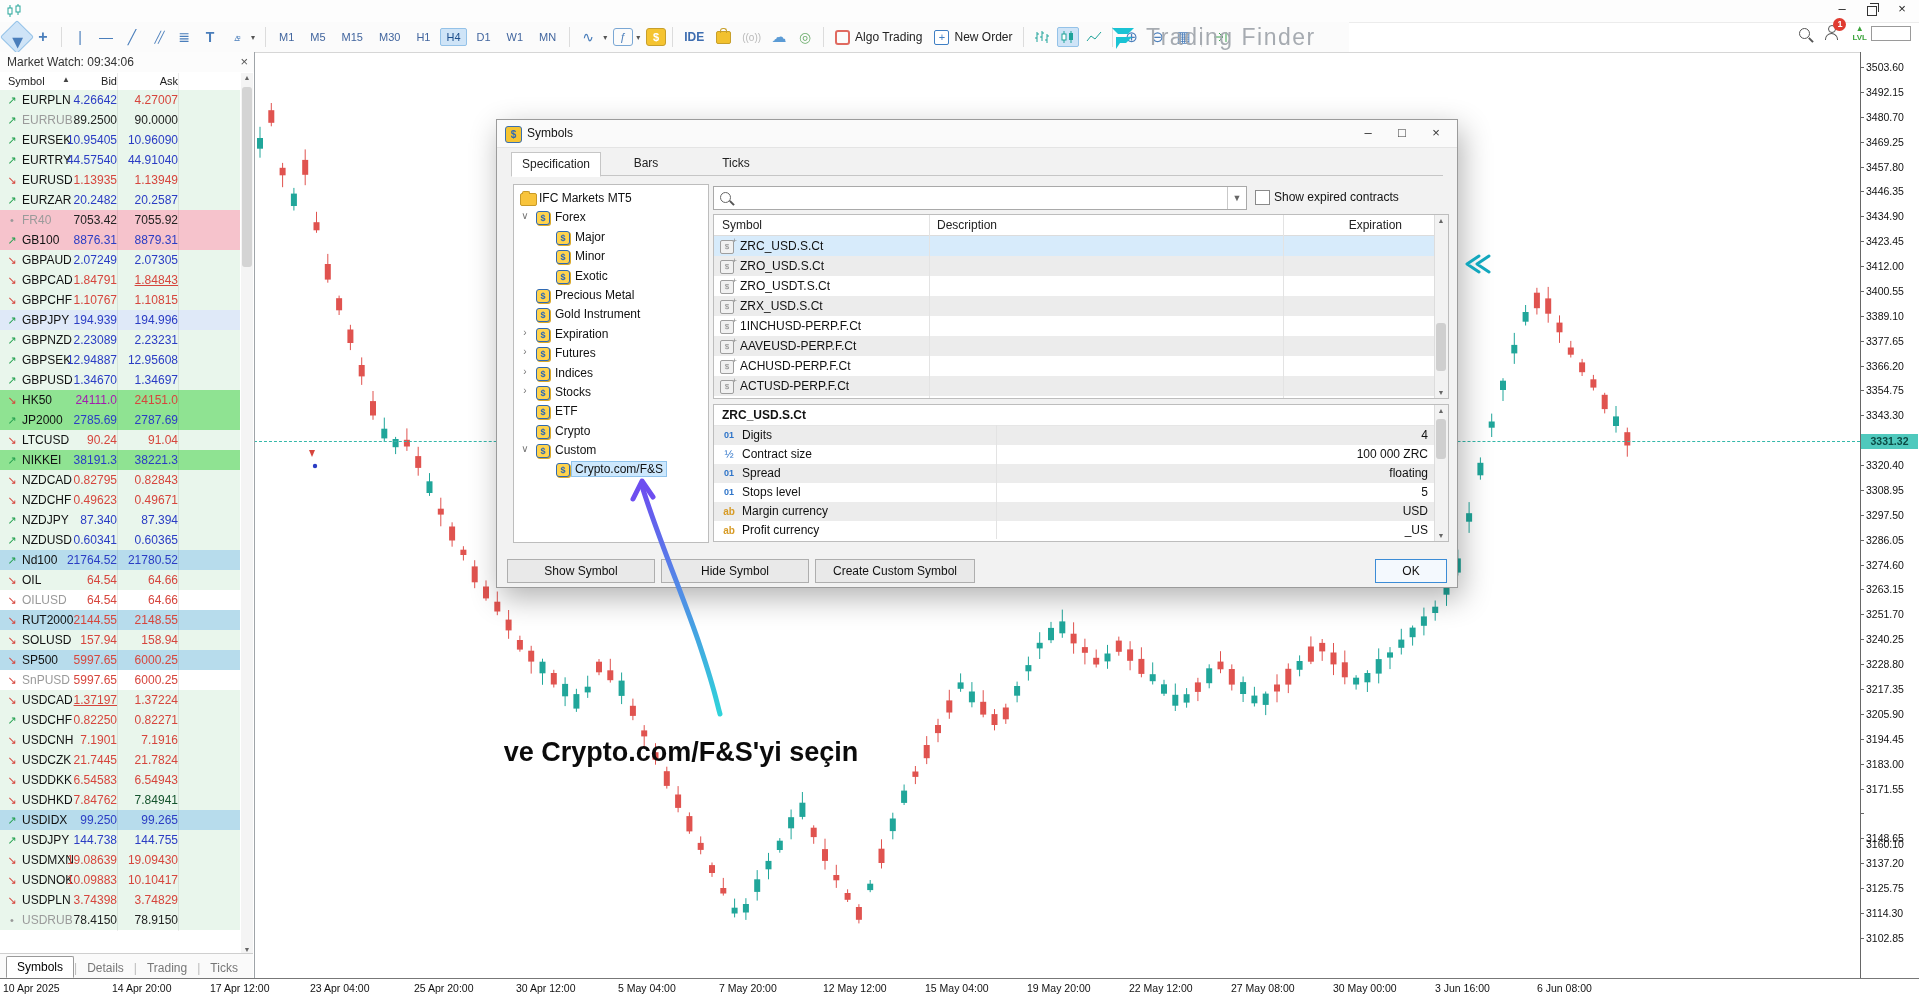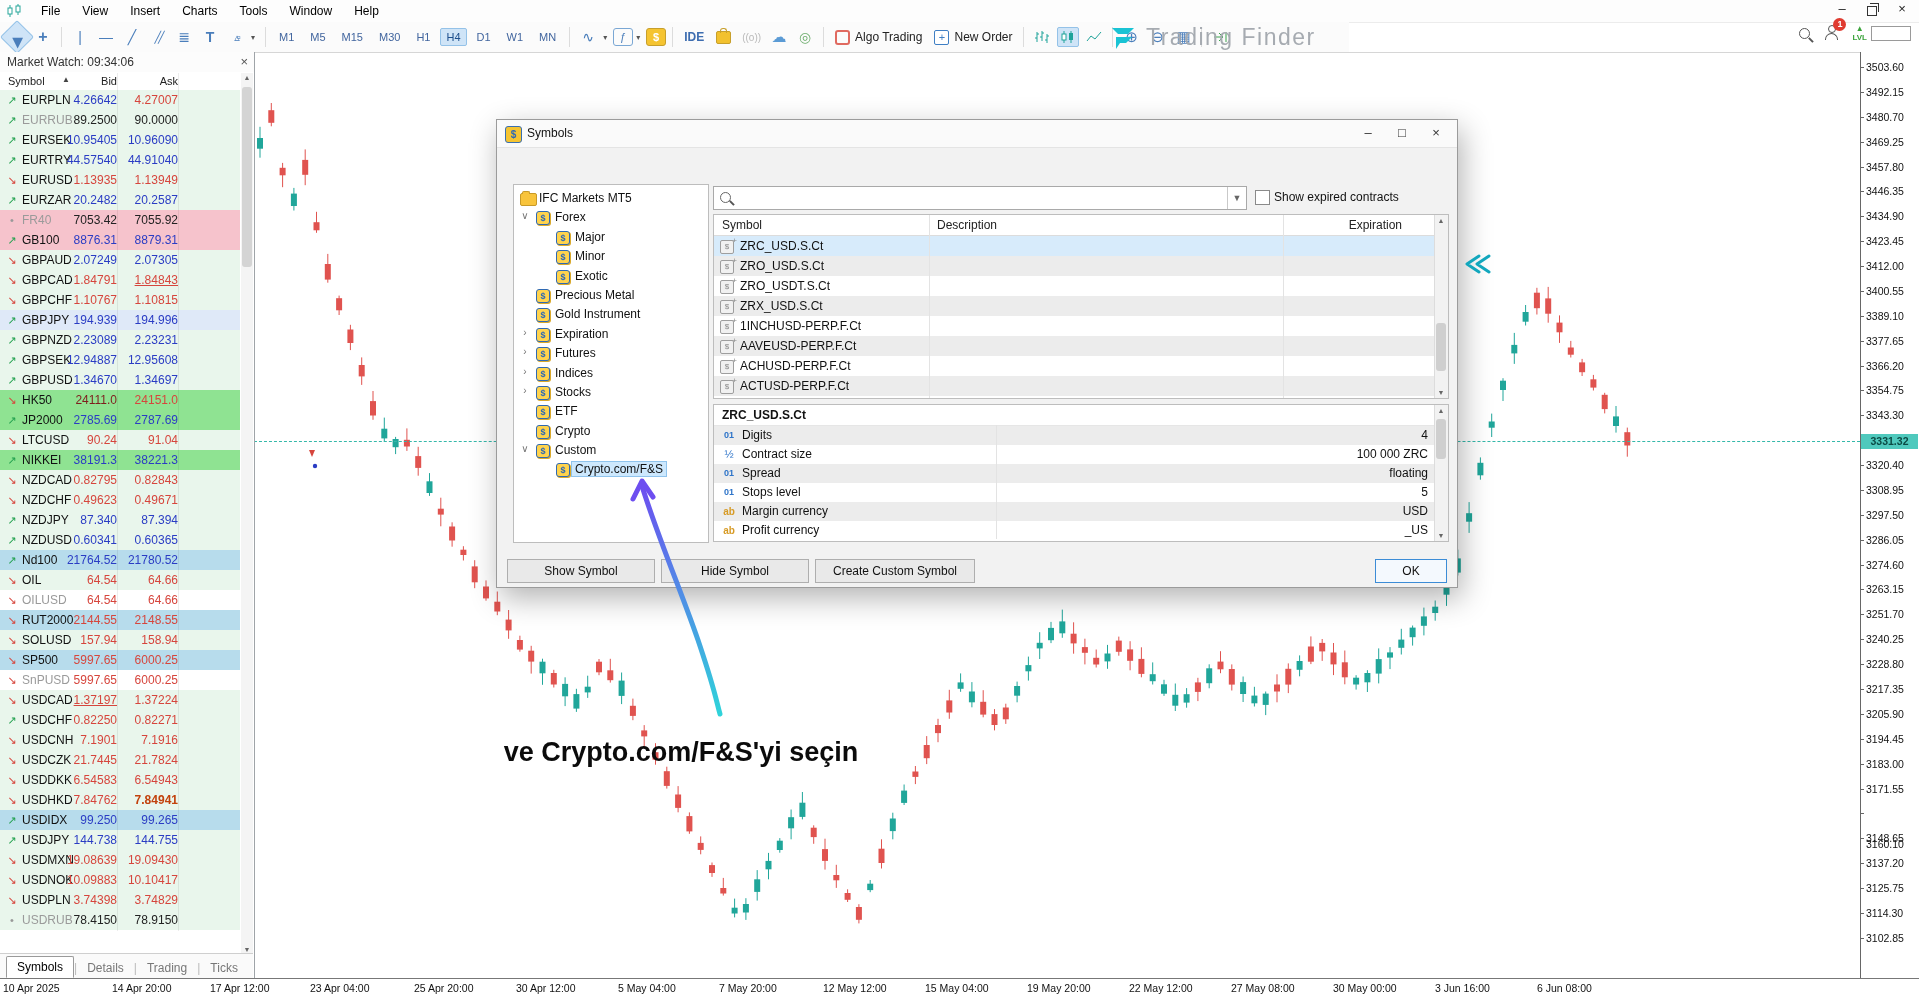--- a/index.html
+++ b/index.html
@@ -521,29 +521,20 @@
 
   <div class="menubar">
     <span class="mtlogo">
       <svg width="18" height="14">
           <line x1="4" y1="1" x2="4" y2="13" stroke="#26a69a"></line>
           <rect x="2" y="4" width="4" height="6" fill="#fff" stroke="#26a69a"></rect>
           <line x1="12" y1="0" x2="12" y2="11" stroke="#26a69a"></line>
           <rect x="10" y="2" width="4" height="6" fill="#fff" stroke="#26a69a"></rect>
         </svg>
     </span>
-    <div id="menu-items" style="display:flex">
-        <span class="mitem">File</span>
-        <span class="mitem">View</span>
-        <span class="mitem">Insert</span>
-        <span class="mitem">Charts</span>
-        <span class="mitem">Tools</span>
-        <span class="mitem">Window</span>
-        <span class="mitem">Help</span>
-      </div>
     <div class="winbtns">
       <span class="winbtn">–</span>
       <span class="winbtn"><span class="resticon"></span></span>
       <span class="winbtn">×</span>
     </div>
   </div>
 
   <div class="toolbar" id="toolbar">
       <span class="ticon rot225 sel"><span class="rot225">▶</span></span>
       <span class="ticon bold big">+</span>
@@ -741,21 +732,21 @@
         </div>
         <div class="mwrow" style="background: rgb(233, 246, 236);">
           <span class="arr" style="color: rgb(35, 161, 79);">↗</span>
           <span class="sym">GBPUSD</span>
           <span class="bid" style="color: rgb(42, 60, 196);">1.34670</span>
           <span class="ask" style="color: rgb(42, 60, 196);">1.34697</span>
         </div>
         <div class="mwrow" style="background: rgb(143, 227, 146);">
           <span class="arr" style="color: rgb(214, 69, 60);">↘</span>
           <span class="sym">HK50</span>
-          <span class="bid" style="color: #7f1d1d;">24111.0</span>
+          <span class="bid" style="color: #a21caf;">24111.0</span>
           <span class="ask" style="color: rgb(214, 69, 60);">24151.0</span>
         </div>
         <div class="mwrow" style="background: rgb(143, 227, 146);">
           <span class="arr" style="color: rgb(35, 161, 79);">↗</span>
           <span class="sym">JP2000</span>
           <span class="bid" style="color: rgb(42, 60, 196);">2785.69</span>
           <span class="ask" style="color: rgb(42, 60, 196);">2787.69</span>
         </div>
         <div class="mwrow" style="background: rgb(233, 246, 236);">
           <span class="arr" style="color: rgb(214, 69, 60);">↘</span>
@@ -862,21 +853,21 @@
         <div class="mwrow" style="background: rgb(233, 246, 236);">
           <span class="arr" style="color: rgb(214, 69, 60);">↘</span>
           <span class="sym">USDDKK</span>
           <span class="bid" style="color: rgb(214, 69, 60);">6.54583</span>
           <span class="ask" style="color: rgb(214, 69, 60);">6.54943</span>
         </div>
         <div class="mwrow" style="background: rgb(233, 246, 236);">
           <span class="arr" style="color: rgb(214, 69, 60);">↘</span>
           <span class="sym">USDHKD</span>
           <span class="bid" style="color: rgb(214, 69, 60);">7.84762</span>
-          <span class="ask" style="color: #c2410c; font-weight: bold;">7.84941</span>
+          <span class="ask" style="color: #14532d;">7.84941</span>
         </div>
         <div class="mwrow" style="background: rgb(183, 220, 236);">
           <span class="arr" style="color: rgb(35, 161, 79);">↗</span>
           <span class="sym">USDIDX</span>
           <span class="bid" style="color: rgb(42, 60, 196);">99.250</span>
           <span class="ask" style="color: rgb(42, 60, 196);">99.265</span>
         </div>
         <div class="mwrow" style="background: rgb(233, 246, 236);">
           <span class="arr" style="color: rgb(35, 161, 79);">↗</span>
           <span class="sym">USDJPY</span>
@@ -924,20 +915,21 @@
   <div class="dialog">
     <div class="dtitle">
       <span class="coin2">$</span>
       <span class="dtext">Symbols</span>
       <div class="dbtns">
         <span class="dbtn">–</span>
         <span class="dbtn">□</span>
         <span class="dbtn">×</span>
       </div>
     </div>
+    <div class="dtabs" id="dtabs"><span class="dtab active">Specification</span><span class="dtab">Bars</span><span class="dtab">Ticks</span></div>
     <div class="dtree" id="dtree">
         <div class="titem">
           <span class="fold" style="left: 6px;"></span>
           <span class="tlab" style="left: 25px;">IFC Markets MT5</span>
         </div>
         <div class="titem">
           <span class="tchev">∨</span>
           <span class="tcoin" style="left: 22px;">$</span>
           <span class="tlab" style="left: 41px;">Forex</span>
         </div>

